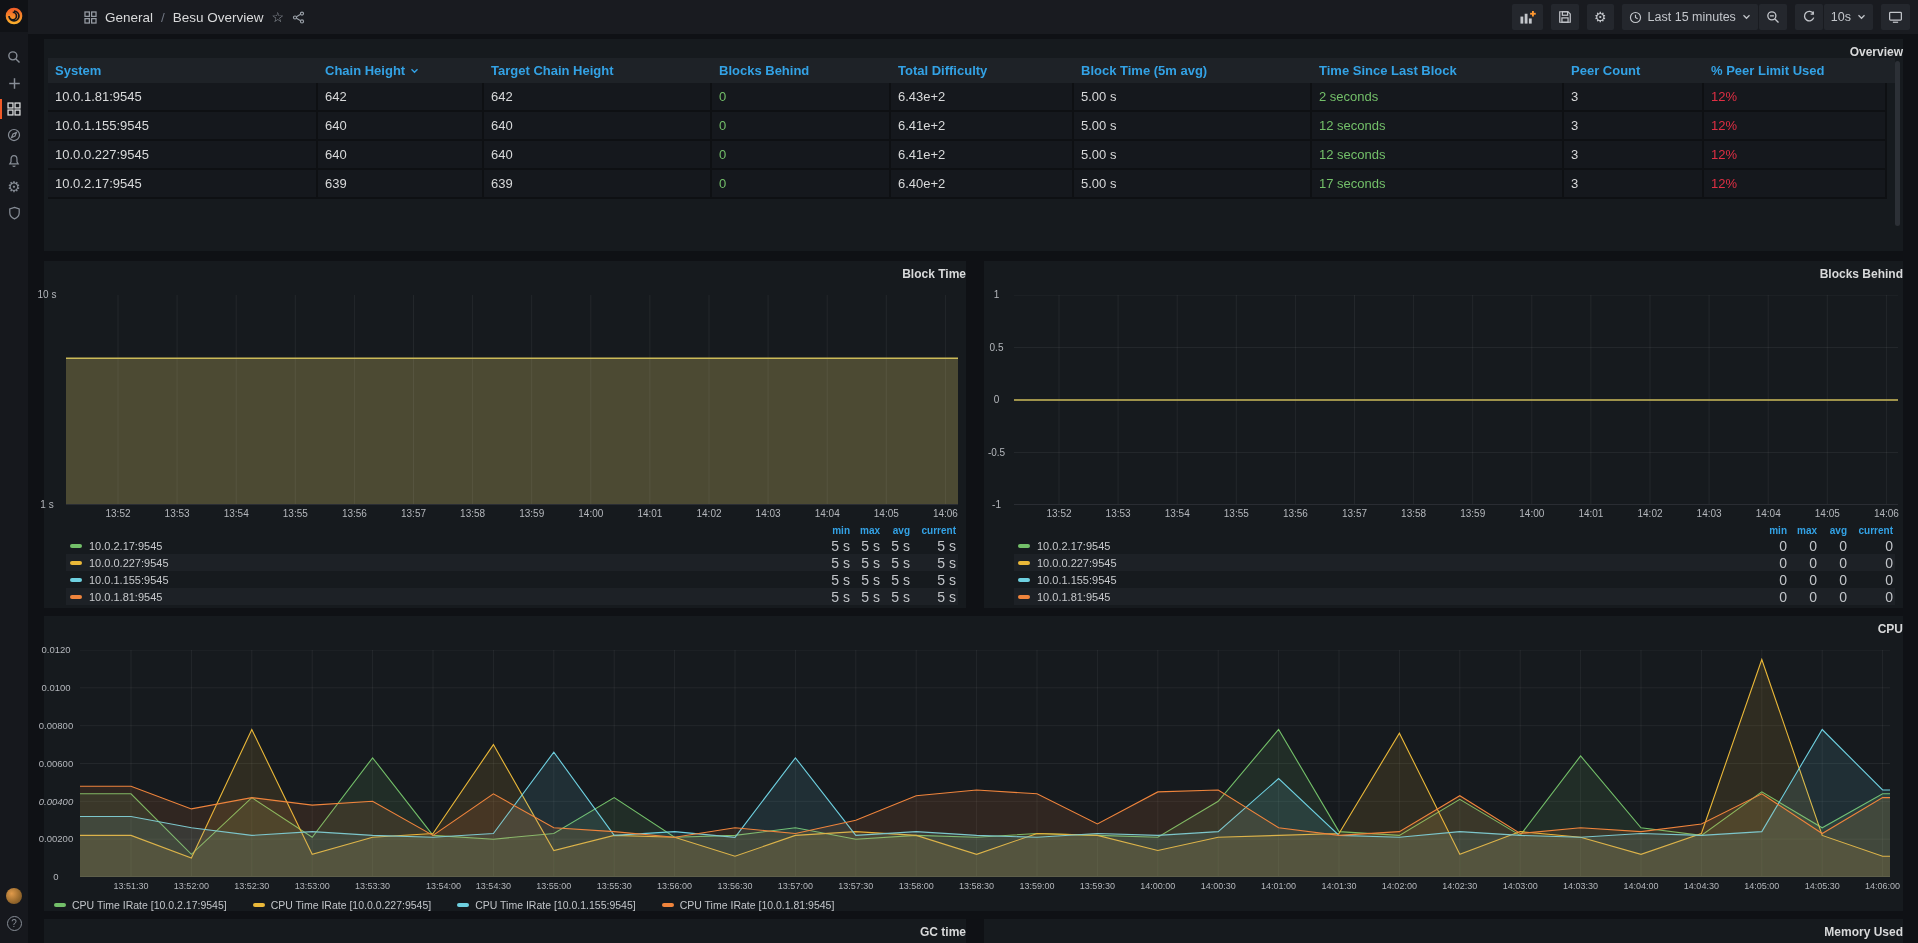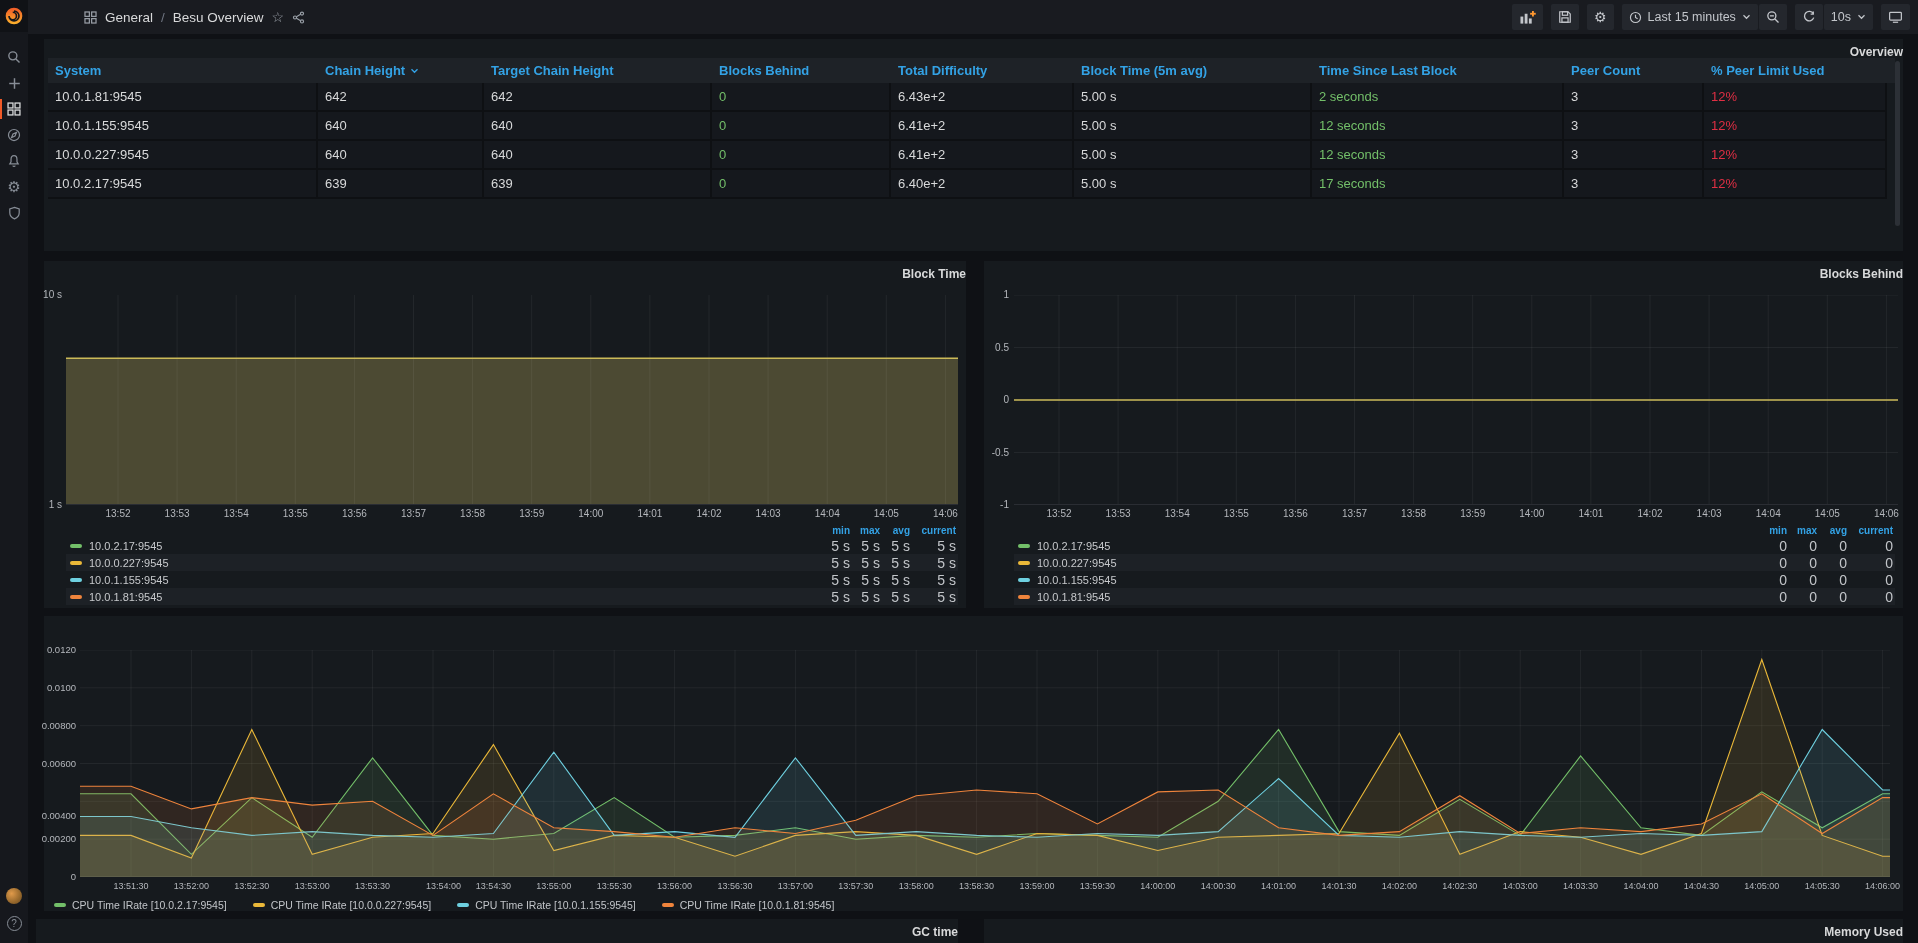--- a/index.html
+++ b/index.html
@@ -41,21 +41,21 @@
   .nav-btn .glyph { font-size:14px; line-height:1; }
 
   
   .panel { position:absolute; background:#161a1e; }
   .panel-title { height:14px; line-height:14px; text-align:right; font-size:12px; color:#d8d9da;
                  margin-top:6px; cursor:pointer; font-weight:bold; }
   #panel-overview    { left:44px;  top:39px;  width:1859px; height:212px; }
   #panel-blocktime   { left:44px;  top:261px; width:922px;  height:347px; }
   #panel-blocksbehind{ left:984px; top:261px; width:919px;  height:347px; }
   #panel-cpu         { left:44px;  top:616px; width:1859px; height:295px; }
-  #panel-gc          { left:36px;  top:919px; width:922px;  height:24px; overflow:hidden; }
+  #panel-gc          { left:44px;  top:919px; width:922px;  height:24px; overflow:hidden; }
   #panel-memory      { left:984px; top:919px; width:919px;  height:24px; overflow:hidden; }
 
   
   #panel-overview { --cols: 270px 166px 228px 179px 183px 238px 252px 140px 183px; }
   .tbl-head { position:absolute; left:4px; top:19px; width:1847px; height:25px; background:#1e2227;
               display:grid; grid-template-columns:var(--cols); align-items:center;
               color:#33a2e5; font-size:13px; font-weight:bold; }
   .hc { padding-left:7px; display:flex; align-items:center; gap:5px; cursor:pointer; }
   .tbl-body { position:absolute; left:4px; top:44px; width:1847px; }
   .tr { display:grid; grid-template-columns:var(--cols); height:29px; }
@@ -64,21 +64,21 @@
   .td.green { color:#73bf69; }
   .td.red   { color:#e02f44; }
   .tbl-scrollbar { position:absolute; right:3px; top:22px; width:5px; height:165px;
                    background:#2c3036; border-radius:3px; cursor:pointer; }
 
   
   .plot { position:absolute; }
   #bt-plot  { left:22px; top:34px; }
   #bb-plot  { left:30px; top:34px; }
   #cpu-plot { left:36px; top:34px; }
-  .y-ticks span { position:absolute; text-align:right; font-size:10px; color:#b4b7bc; white-space:nowrap; }
+  .y-ticks span { position:absolute; text-align:center; font-size:10px; color:#b4b7bc; white-space:nowrap; }
   .x-ticks { position:absolute; left:0; top:247px; width:100%; height:12px; }
   .x-ticks span { position:absolute; width:56px; text-align:center; font-size:10px; color:#b4b7bc; }
   #panel-cpu .x-ticks { top:265px; }
   #panel-cpu .x-ticks span { font-size:9px; }
   #panel-cpu .y-ticks span { font-size:9.5px; }
 
   .legend { position:absolute; top:262px; left:22px; right:8px; }
   #panel-blocksbehind .legend { left:30px; }
   .l-row { display:grid; grid-template-columns:minmax(0,1fr) 40px 30px 30px 46px;
            height:17px; align-items:center; }
@@ -524,26 +524,27 @@
           </div>
           <div class="stat">0</div>
           <div class="stat">0</div>
           <div class="stat">0</div>
           <div class="stat">0</div>
         </div>
       </div>
   </section>
 
   <section class="panel" id="panel-cpu">
+    <div class="panel-title">CPU</div>
     <div class="y-ticks">
         <span style="left: -8px; width: 40px; top: 28px;">0.0120</span>
         <span style="left: -8px; width: 40px; top: 65.8333px;">0.0100</span>
         <span style="left: -8px; width: 40px; top: 103.667px;">0.00800</span>
         <span style="left: -8px; width: 40px; top: 141.5px;">0.00600</span>
-        <span style="left: -8px; width: 40px; top: 194px;">0.00400</span>
+        <span style="left: -8px; width: 40px; top: 180px; font-style: italic;">0.00400</span>
         <span style="left: -8px; width: 40px; top: 217.167px;">0.00200</span>
         <span style="left: -8px; width: 40px; top: 255px;">0</span>
       </div>
     <div class="plot" id="cpu-plot">
         <svg width="1810" height="227">
           <line x1="0" y1="0" x2="1810" y2="0" stroke="rgba(255,255,255,0.06)"></line>
           <line x1="0" y1="37.833333333333336" x2="1810" y2="37.833333333333336" stroke="rgba(255,255,255,0.06)"></line>
           <line x1="0" y1="75.66666666666667" x2="1810" y2="75.66666666666667" stroke="rgba(255,255,255,0.06)"></line>
           <line x1="0" y1="113.5" x2="1810" y2="113.5" stroke="rgba(255,255,255,0.06)"></line>
           <line x1="0" y1="151.33333333333334" x2="1810" y2="151.33333333333334" stroke="rgba(255,255,255,0.06)"></line>

